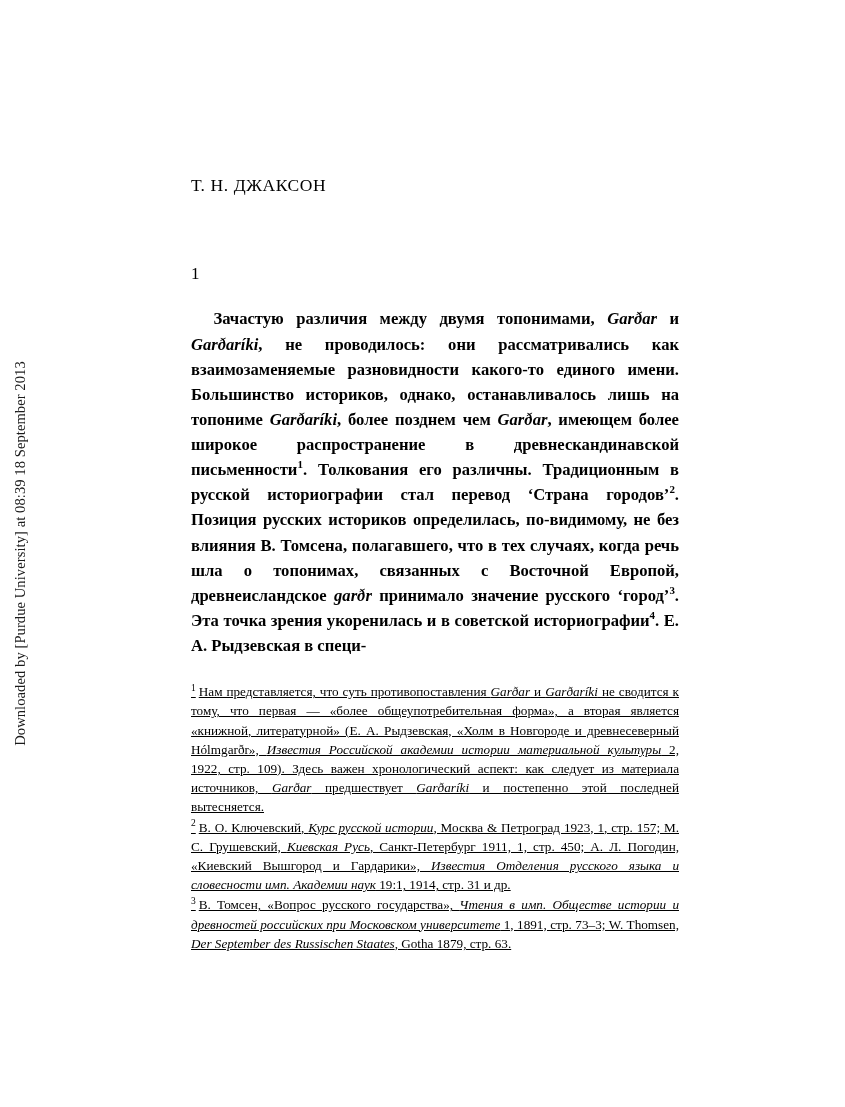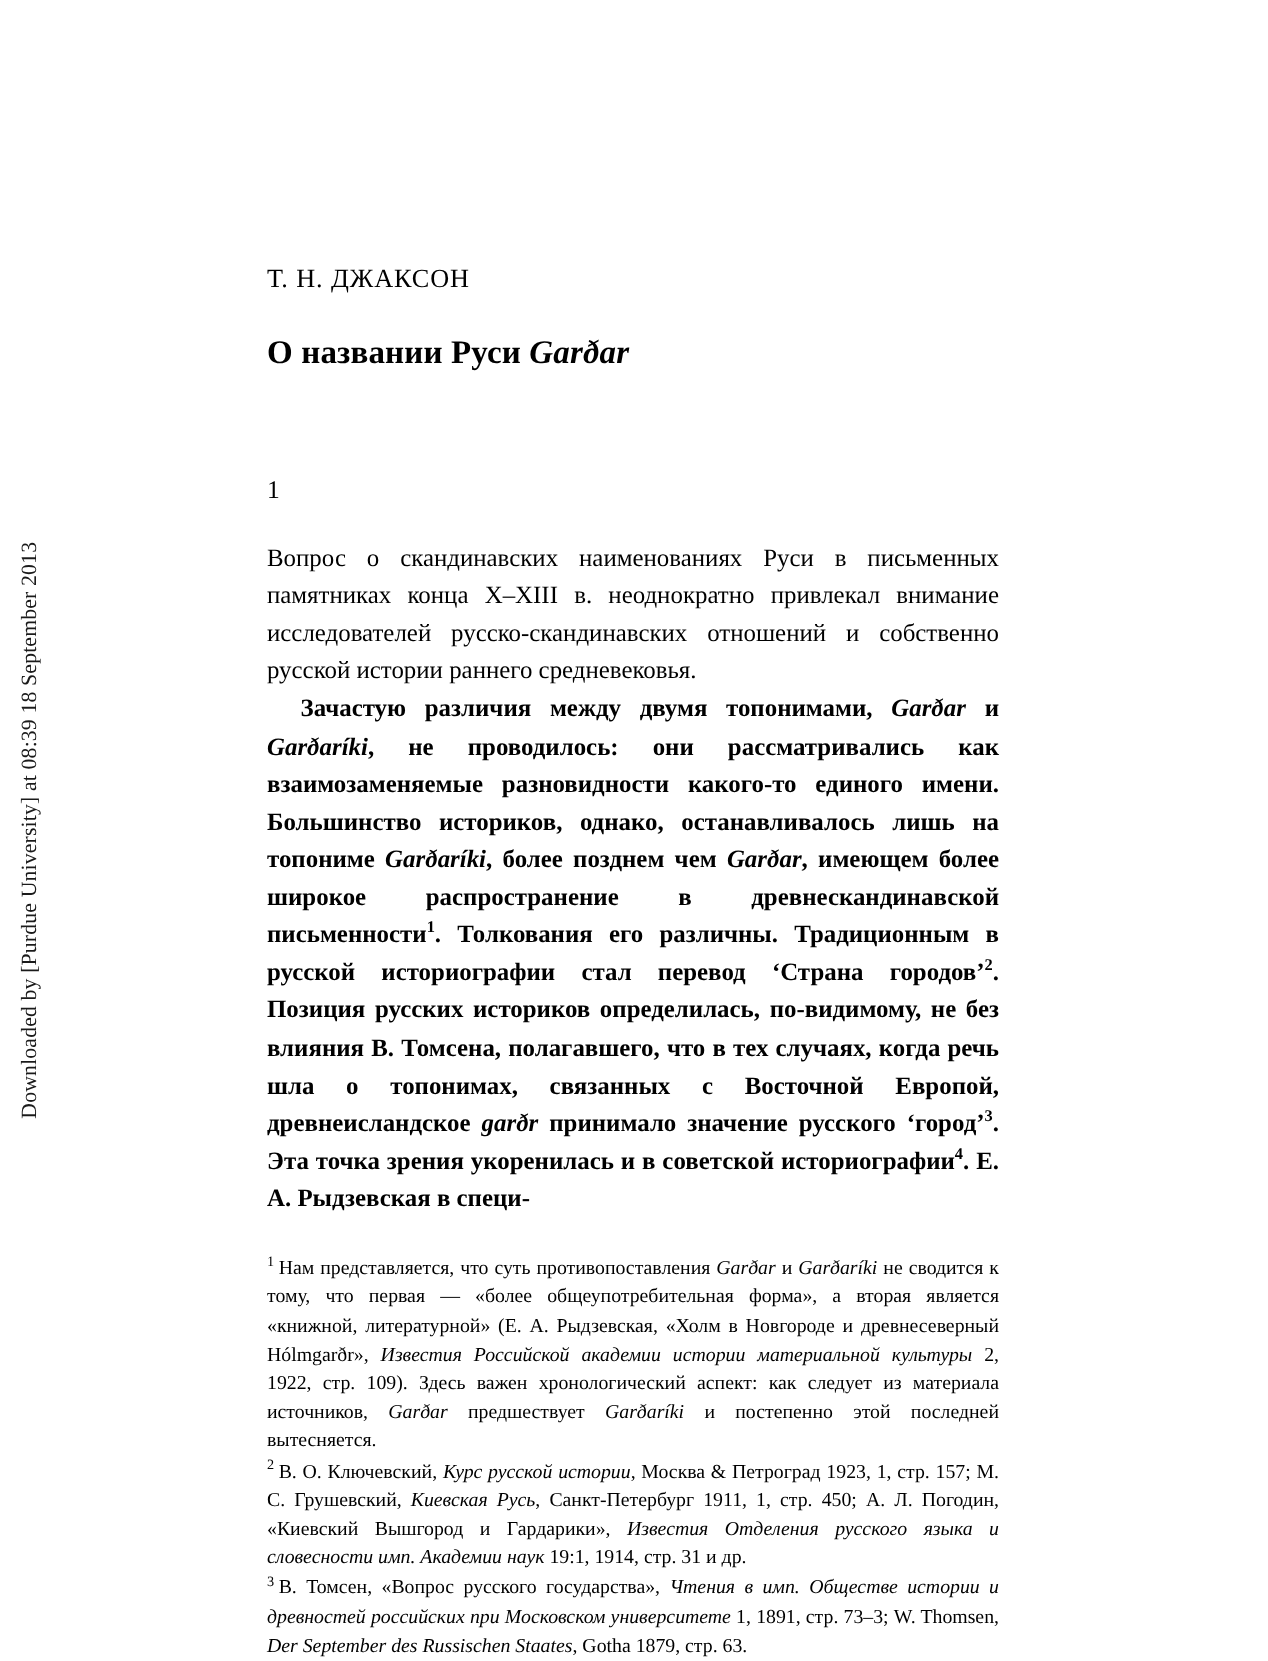--- a/index.html
+++ b/index.html
@@ -39,21 +39,21 @@
     transform-origin: center center;
     font-family: "Liberation Serif", "DejaVu Serif", serif;
     font-size: 14.5px;
     letter-spacing: 0.1px;
     color: #1a1a1a;
   }
 
   
   .content {
     position: absolute;
-    left: 178px;
+    left: 191px;
     top: 0px;
     width: 488px;
   }
 
   .author {
     margin-top: 175px;
     font-size: 17.5px;
     letter-spacing: 0.6px;
     line-height: 1.2;
   }
@@ -101,20 +101,21 @@
   
   .footnotes {
     margin-top: 24px;
     font-size: 13.2px;
     line-height: 1.455;
     text-align: justify;
     text-justify: inter-word;
   }
   .footnotes .fn {
     margin: 0 0 1px 0;
+    text-decoration: underline;
   }
   .footnotes .fn i {
     font-style: italic;
   }
   .footnotes .fn-marker {
     font-size: 0.72em;
     vertical-align: super;
     line-height: 0;
     margin-right: 3px;
   }
@@ -125,26 +126,24 @@
 <div class="page">
 
   <div class="download-stamp">
     <span>Downloaded by [Purdue University] at 08:39 18 September 2013</span>
   </div>
 
   <div class="content">
 
     <div class="author">Т. Н. ДЖАКСОН</div>
 
-    <h1 class="article-title"><span>О названии Руси </span><span class="latin">Garðar</span></h1>
 
     <div class="section-number">1</div>
 
     <div class="body-text">
-      <p>Вопрос о скандинавских наименованиях Руси в письменных памятниках конца X–XIII в. неоднократно привлекал внимание исследователей русско-скандинавских отношений и собственно русской истории раннего средневековья.</p>
       <p class="indented"><span>Зачастую различия между двумя топонимами, </span><i>Garðar</i><span> и </span><i>Garðaríki</i><span>, не проводилось: они рассматривались как взаимозаменяемые разновидности какого-то единого имени. Большинство историков, однако, останавливалось лишь на топониме </span><i>Garðaríki</i><span>, более позднем чем </span><i>Garðar</i><span>, имеющем более широкое распространение в древнескандинавской письменности</span><sup>1</sup><span>. Толкования его различны. Традиционным в русской историографии стал перевод ‘Страна городов’</span><sup>2</sup><span>. Позиция русских историков определилась, по-видимому, не без влияния В. Томсена, полагавшего, что в тех случаях, когда речь шла о топонимах, связанных с Восточной Европой, древнеисландское </span><i>garðr</i><span> принимало значение русского ‘город’</span><sup>3</sup><span>. Эта точка зрения укоренилась и в советской историографии</span><sup>4</sup><span>. Е. А. Рыдзевская в специ-</span></p>
     </div>
 
     <div class="footnotes">
 
       <p class="fn"><span class="fn-marker">1</span><span>Нам представляется, что суть противопоставления </span><i>Garðar</i><span> и </span><i>Garðaríki</i><span> не сводится к тому, что первая — «более общеупотребительная форма», а вторая является «книжной, литературной» (Е. А. Рыдзевская, «Холм в Новгороде и древнесеверный Hólmgarðr», </span><i>Известия Российской академии истории материальной культуры</i><span> 2, 1922, стр. 109). Здесь важен хронологический аспект: как следует из материала источников, </span><i>Garðar</i><span> предшествует </span><i>Garðaríki</i><span> и постепенно этой последней вытесняется.</span></p>
 
       <p class="fn"><span class="fn-marker">2</span><span>В. О. Ключевский, </span><i>Курс русской истории</i><span>, Москва &amp; Петроград 1923, 1, стр. 157; М. С. Грушевский, </span><i>Киевская Русь</i><span>, Санкт-Петербург 1911, 1, стр. 450; А. Л. Погодин, «Киевский Вышгород и Гардарики», </span><i>Известия Отделения русского языка и словесности имп. Академии наук</i><span> 19:1, 1914, стр. 31 и др.</span></p>
 
       <p class="fn"><span class="fn-marker">3</span><span>В. Томсен, «Вопрос русского государства», </span><i>Чтения в имп. Обществе истории и древностей российских при Московском университете</i><span> 1, 1891, стр. 73–3; W. Thomsen, </span><i>Der September des Russischen Staates</i><span>, Gotha 1879, стр. 63.</span></p>

